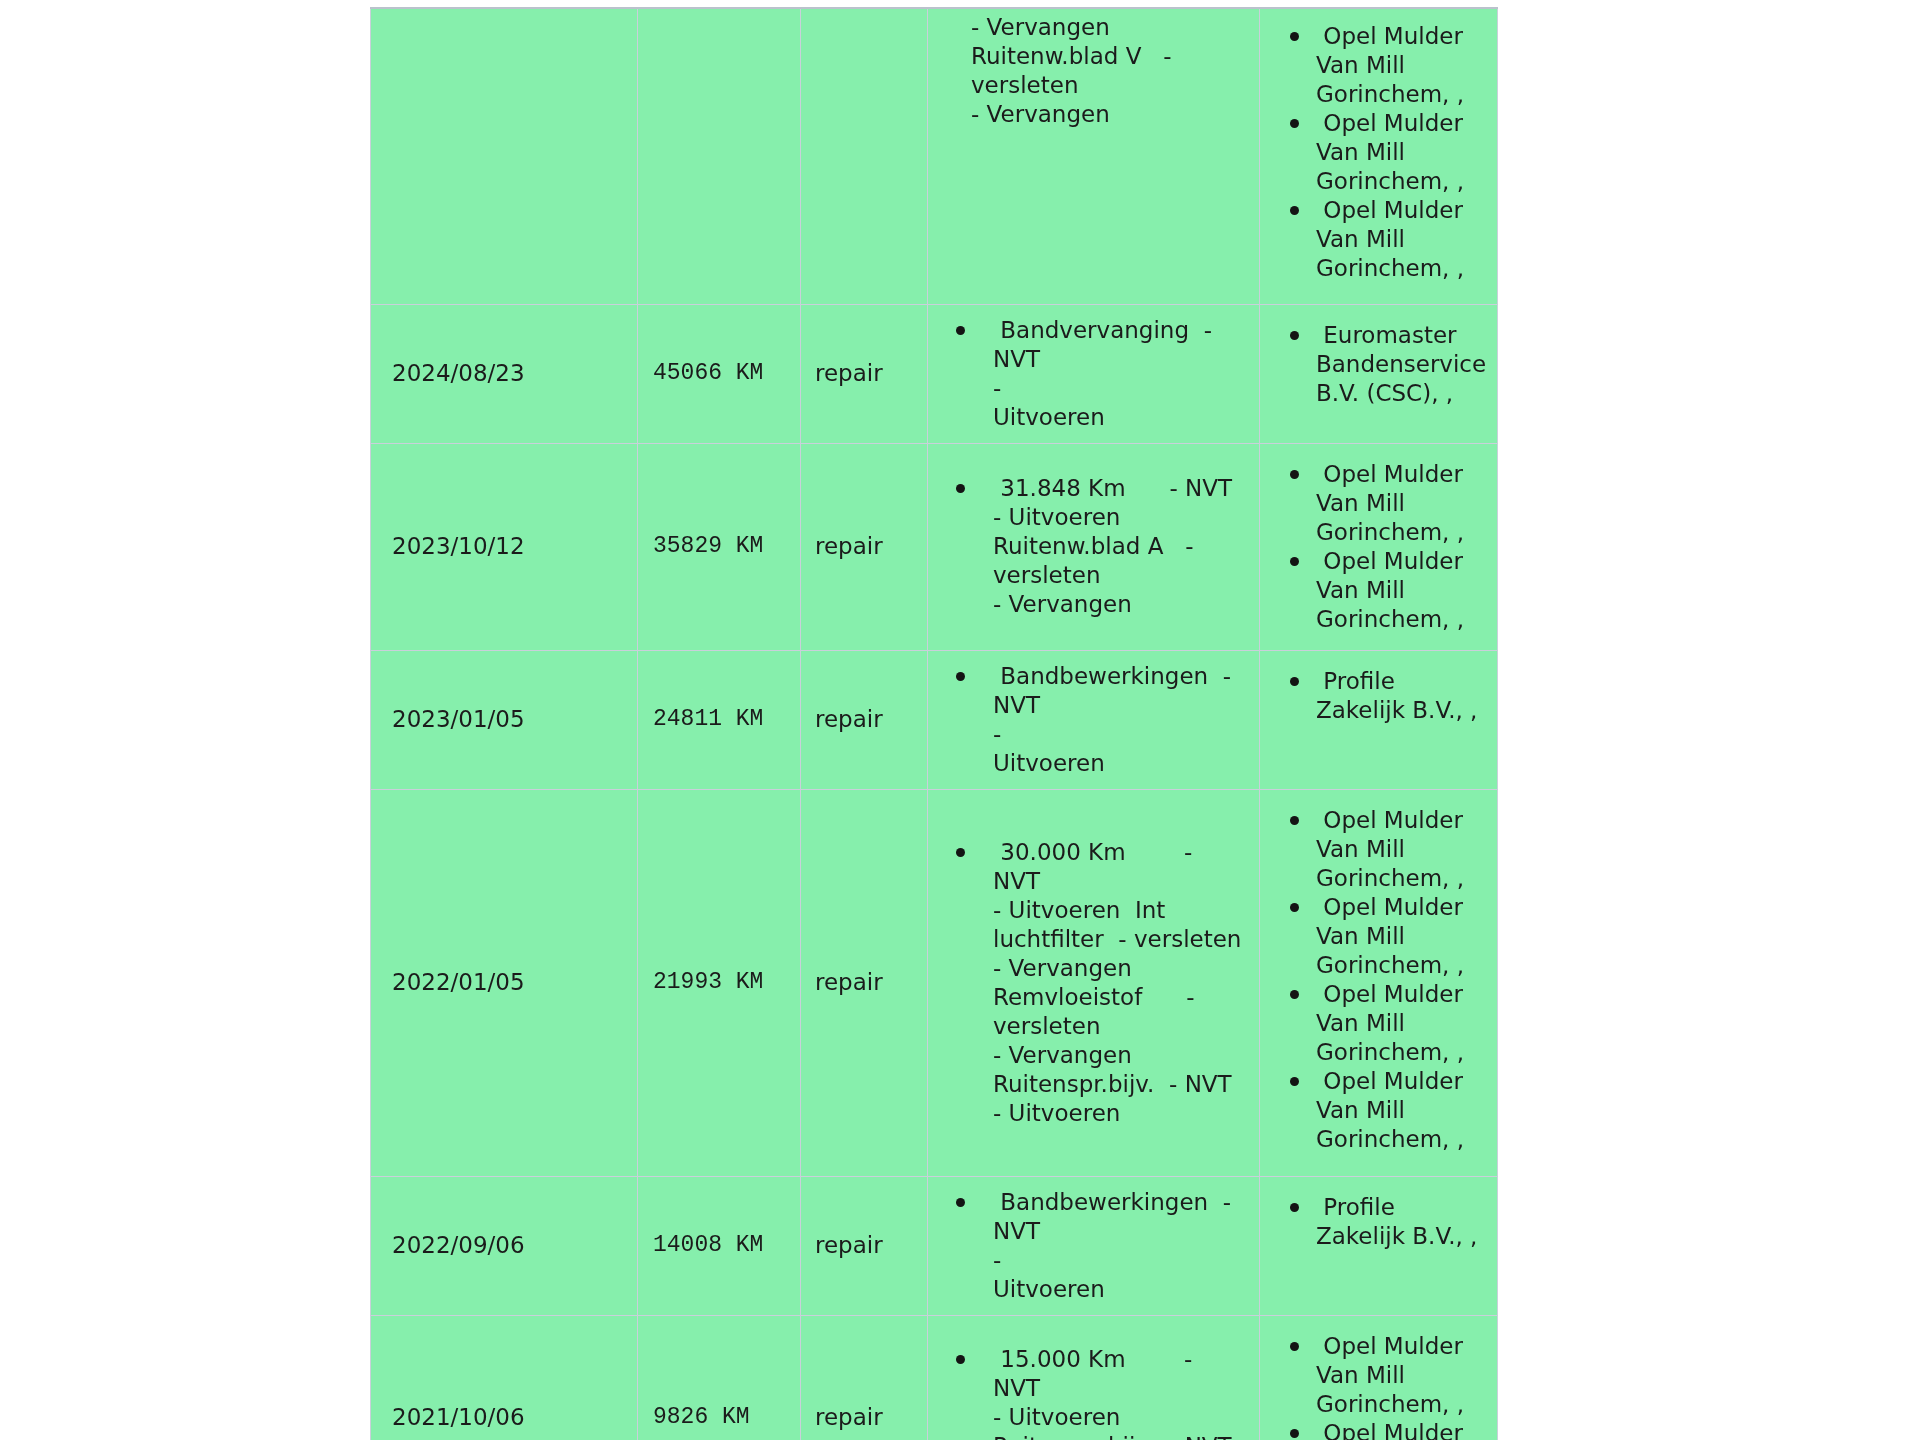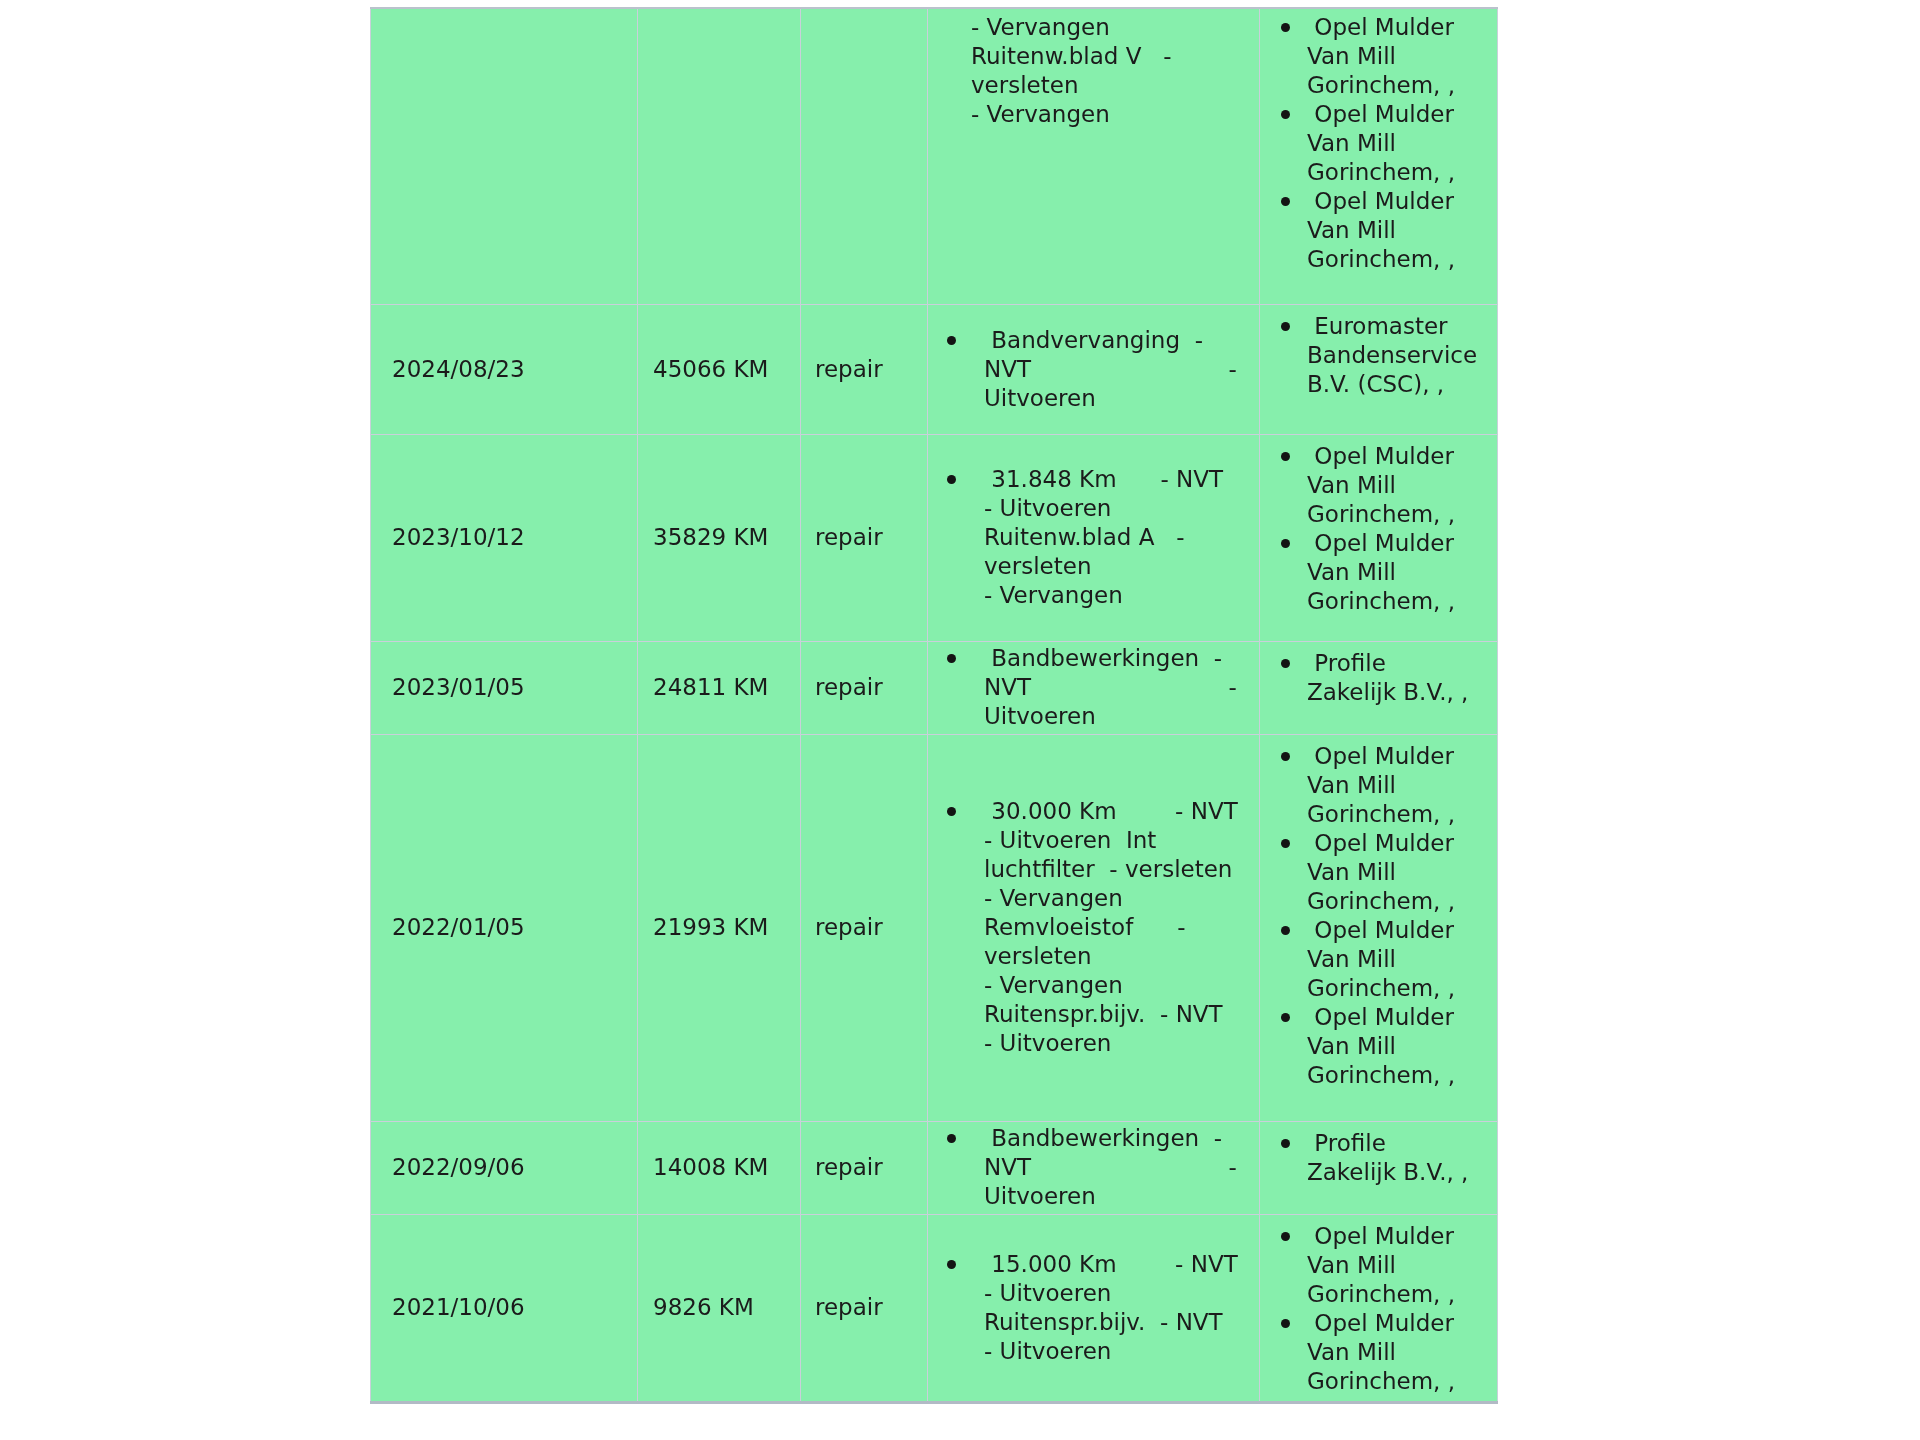--- a/index.html
+++ b/index.html
@@ -28,36 +28,36 @@
   }
   td {
     border: 1px solid #c9d0da;
     font-size: 23px;
     line-height: 29px;
     vertical-align: middle;
     padding: 4px 8px;
     overflow: hidden;
   }
   td.c1 { padding-left: 21px; margin-left: 40px; }
-  td.c2 { padding-left: 15px; }
+  td.c2 { padding-left: 15px; font-family: Liberation Mono, monospace; }
   td.c3 { padding-left: 14px; margin-left: 34px; }
   td.c4 { padding: 2px 8px; }
   td.c5 { vertical-align: top; padding-top: 7px; }
 
   tr.r1 { height: 296px; }
   tr.r2 { height: 130px; }
   tr.r3 { height: 207px; }
   tr.r4 { height: 93px;  }
   tr.r5 { height: 387px; }
   tr.r6 { height: 93px;  }
   tr.r7 { height: 188px; }
   tr.cut td { vertical-align: top; padding-top: 4px; }
 
   ul.blist {
-    margin: 0;
+    margin: 9px;
     list-style: none;
   }
   td.c4 ul.blist { padding: 0 0 0 48px; }
   td.c5 ul.blist { padding: 0 0 0 39px; }
   ul.blist li {
     position: relative;
     white-space: pre-wrap;
   }
   ul.blist li::before {
     content: "";

